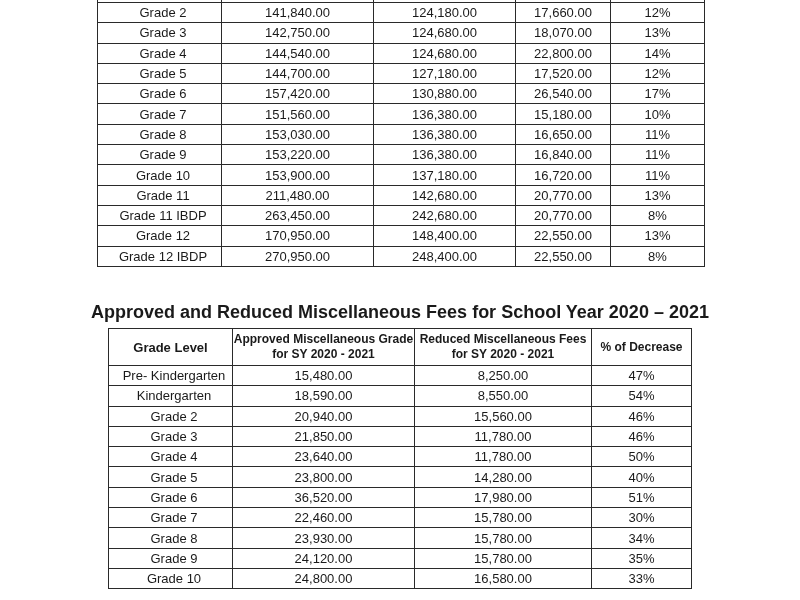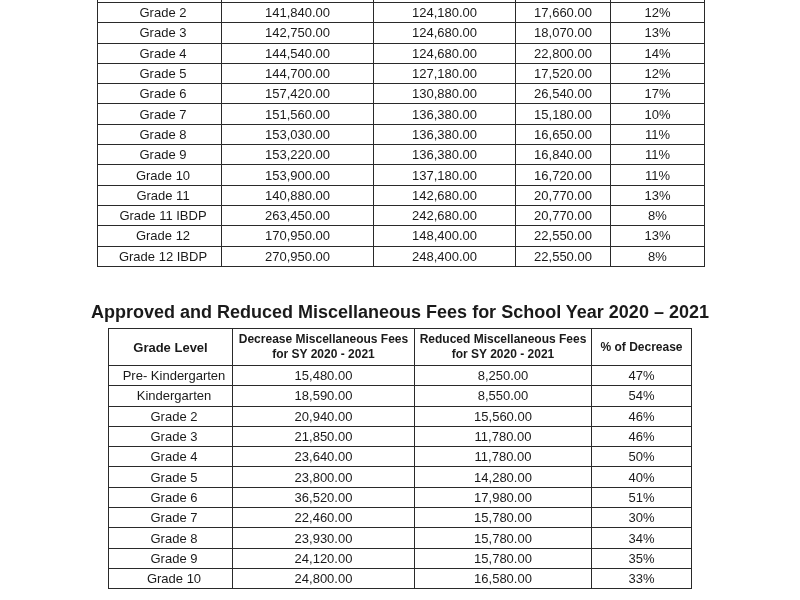--- a/index.html
+++ b/index.html
@@ -125,21 +125,21 @@
       </tr>
       <tr>
         <td class="lbl">Grade 10</td>
         <td class="num">153,900.00</td>
         <td class="num">137,180.00</td>
         <td class="num">16,720.00</td>
         <td class="num">11%</td>
       </tr>
       <tr>
         <td class="lbl">Grade 11</td>
-        <td class="num">140,880.00</td>
+        <td class="num">211,480.00</td>
         <td class="num">142,680.00</td>
         <td class="num">20,770.00</td>
         <td class="num">13%</td>
       </tr>
       <tr>
         <td class="lbl">Grade 11 IBDP</td>
         <td class="num">263,450.00</td>
         <td class="num">242,680.00</td>
         <td class="num">20,770.00</td>
         <td class="num">8%</td>
@@ -167,21 +167,21 @@
   <colgroup>
       <col class="c1">
       <col class="c2">
       <col class="c3">
       <col class="c4">
     </colgroup>
   <thead>
     <tr>
       <th class="big">Grade Level</th>
       <th>
-        <div>Decrease  Miscellaneous Fees</div>
+        <div>Approved  Miscellaneous Grade</div>
         <div>for SY 2020 - 2021</div>
       </th>
       <th>
         <div>Reduced  Miscellaneous Fees</div>
         <div>for SY 2020 - 2021</div>
       </th>
       <th>% of Decrease</th>
     </tr>
   </thead>
   <tbody id="t2-body">

